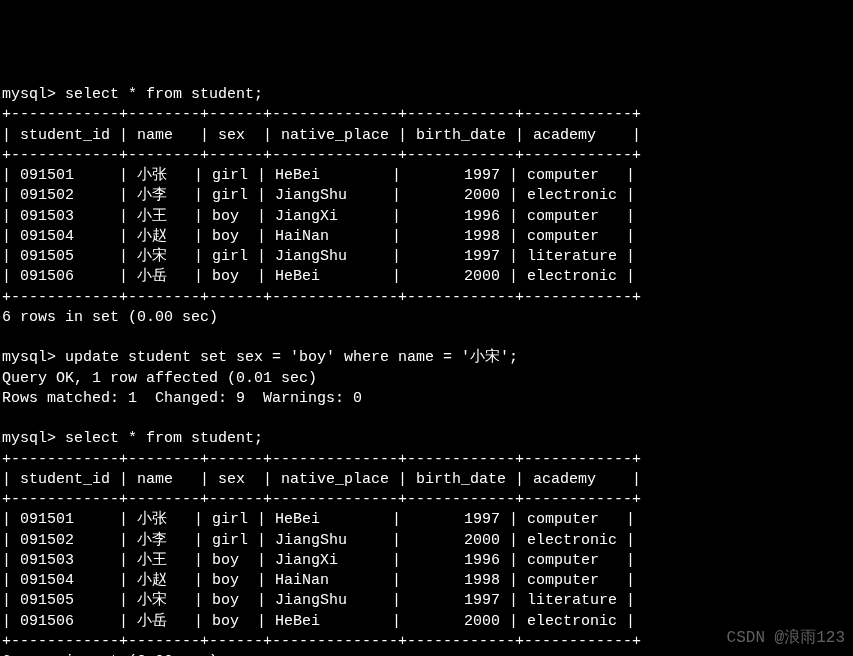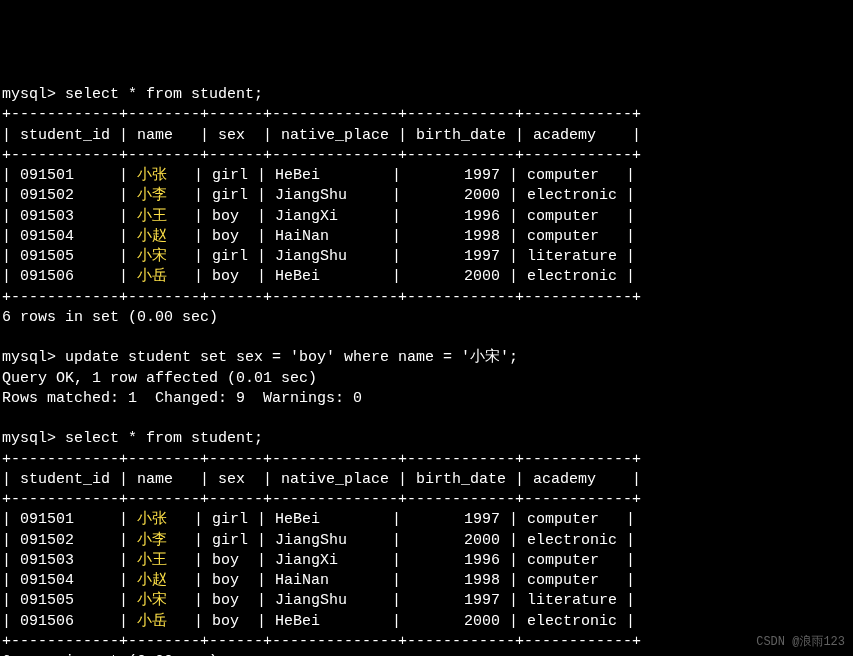--- a/index.html
+++ b/index.html
@@ -11,28 +11,28 @@
     font-size: 15px;
     line-height: 1.35;
     white-space: pre;
     width: 853px;
     height: 656px;
     box-sizing: border-box;
     overflow: hidden;
     position: relative;
   }
   .cn {
-    color: #fde047; 
+    color: #ffffff; 
   }
   .watermark {
     position: absolute;
     right: 8px;
     bottom: 6px;
     color: #8a8a8a;
-    font-size: 12px;
+    font-size: 16px;
     opacity: 0.7;
   }
 </style>
 </head>
 <body>
 
 
 
 <div id="out"><span>mysql&gt; </span><span>select * from student;</span>
 <span>+------------+--------+------+--------------+------------+------------+

